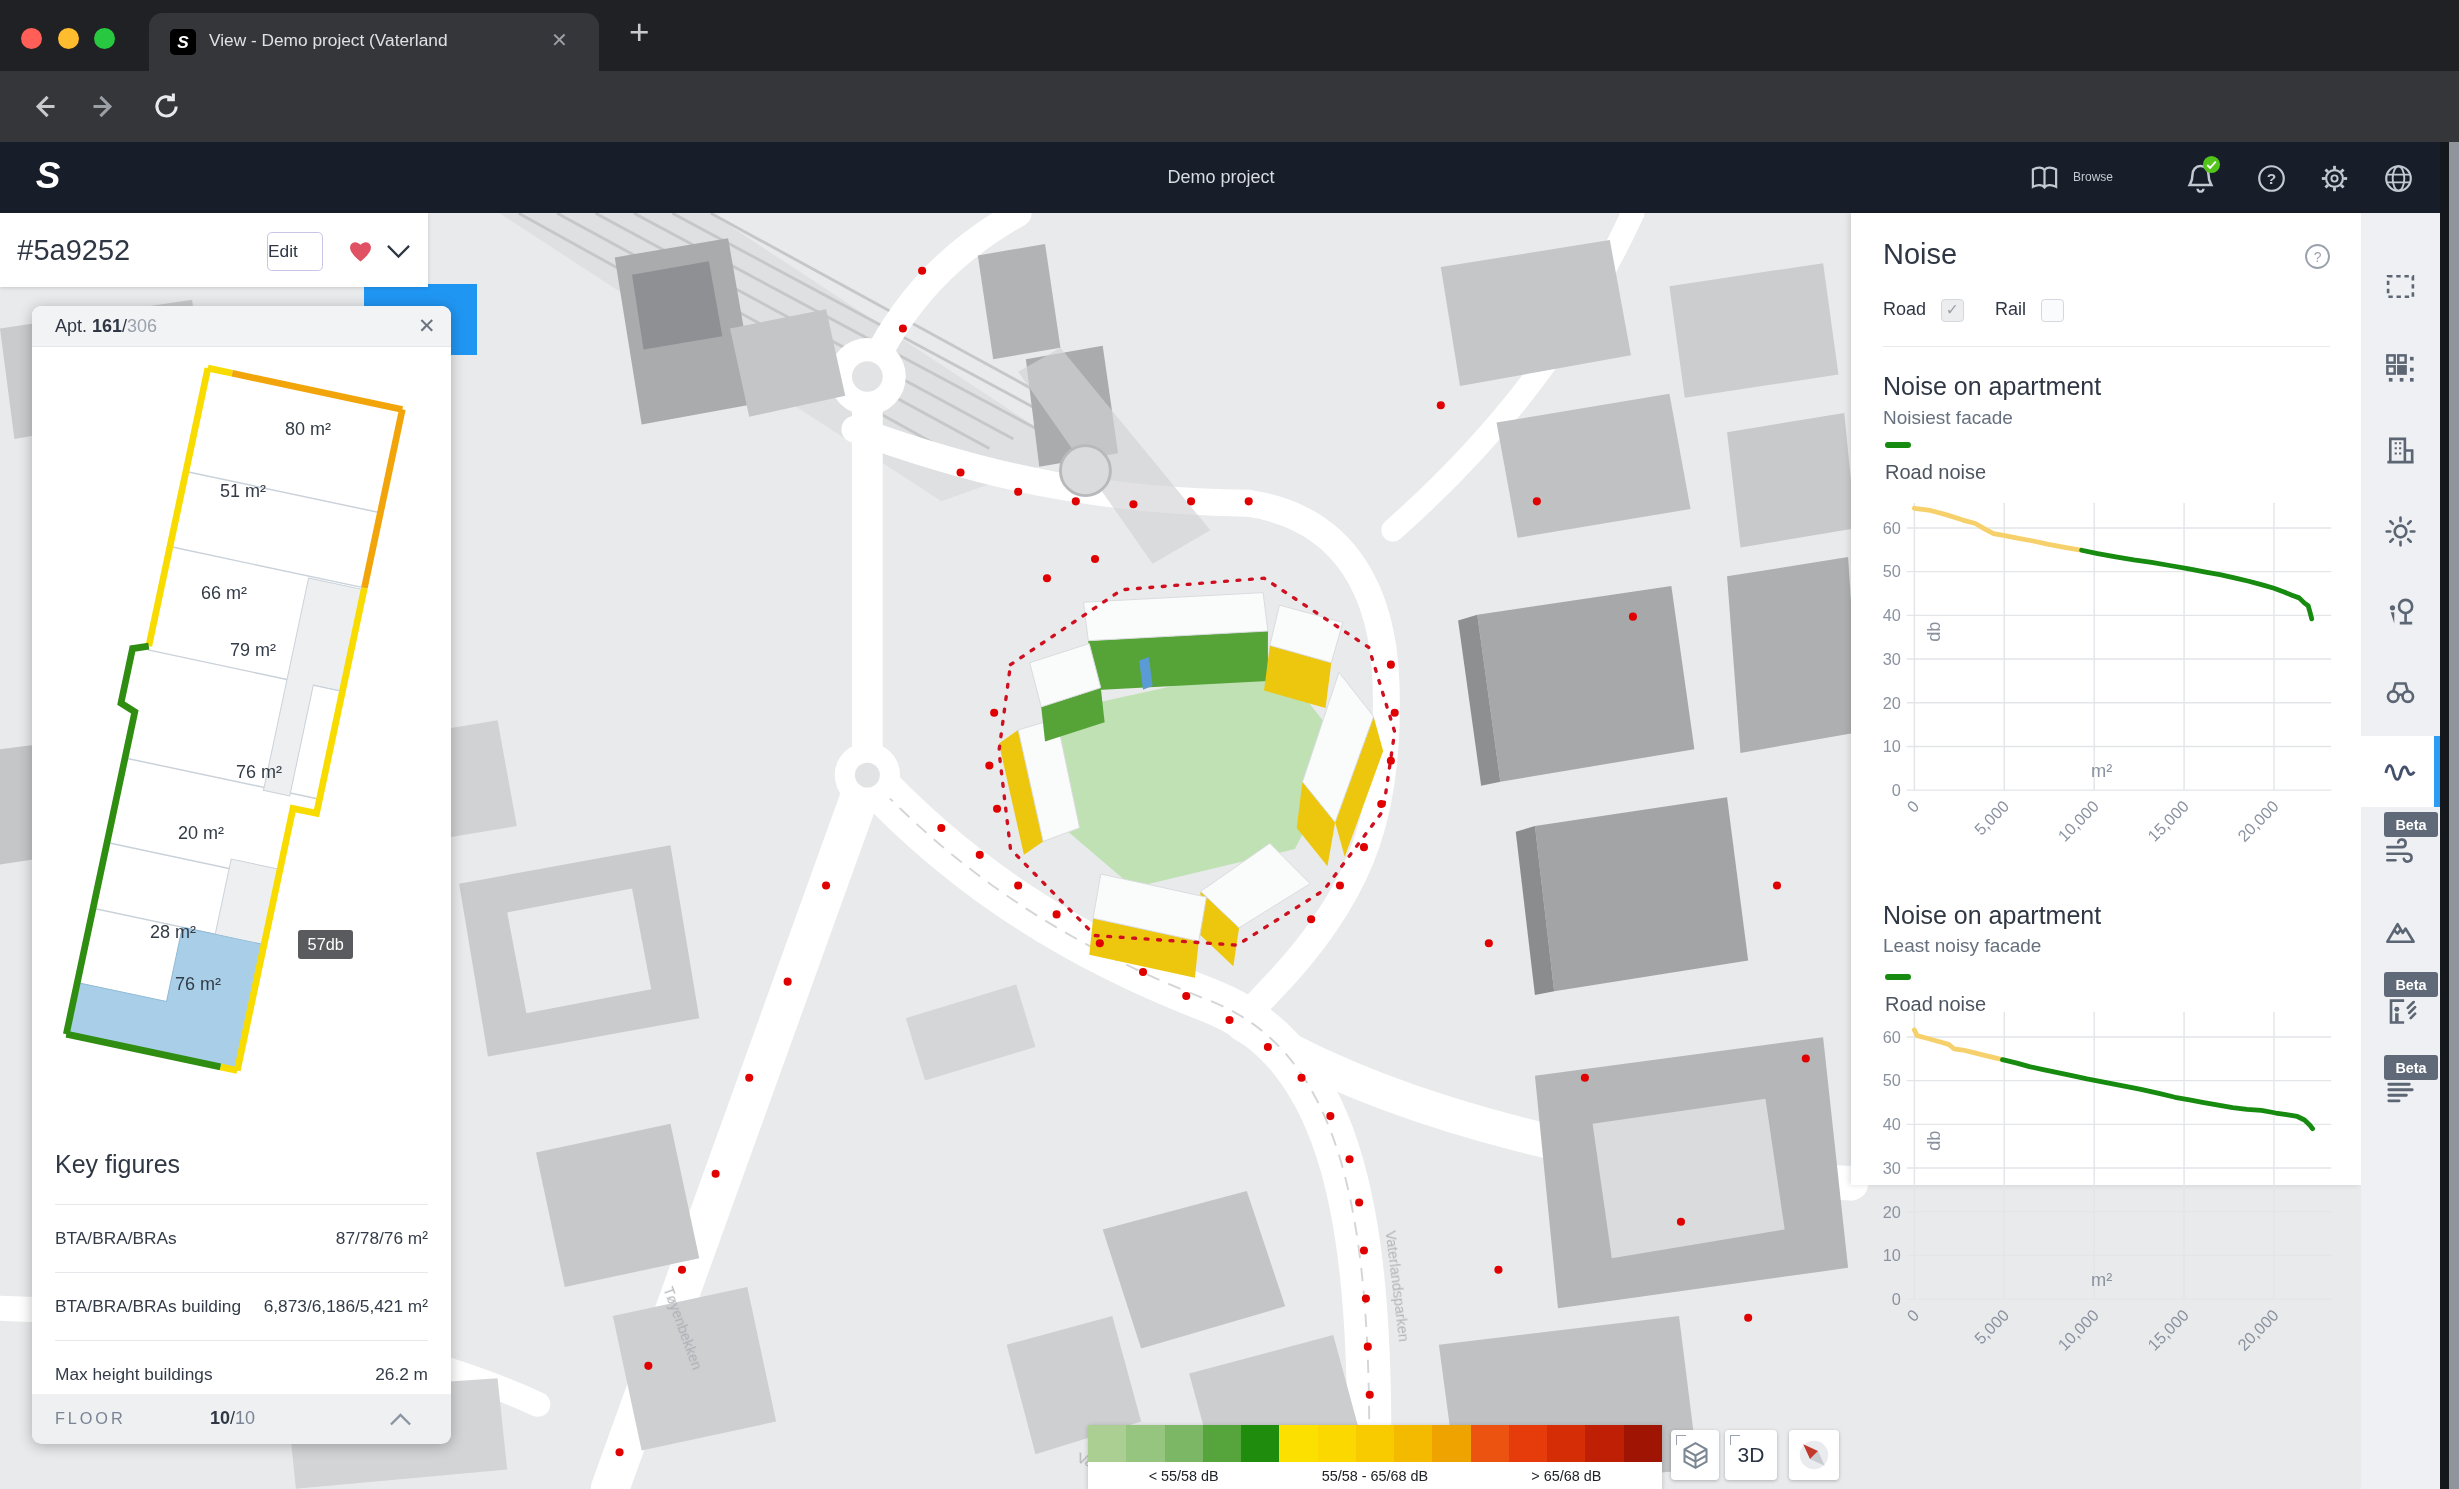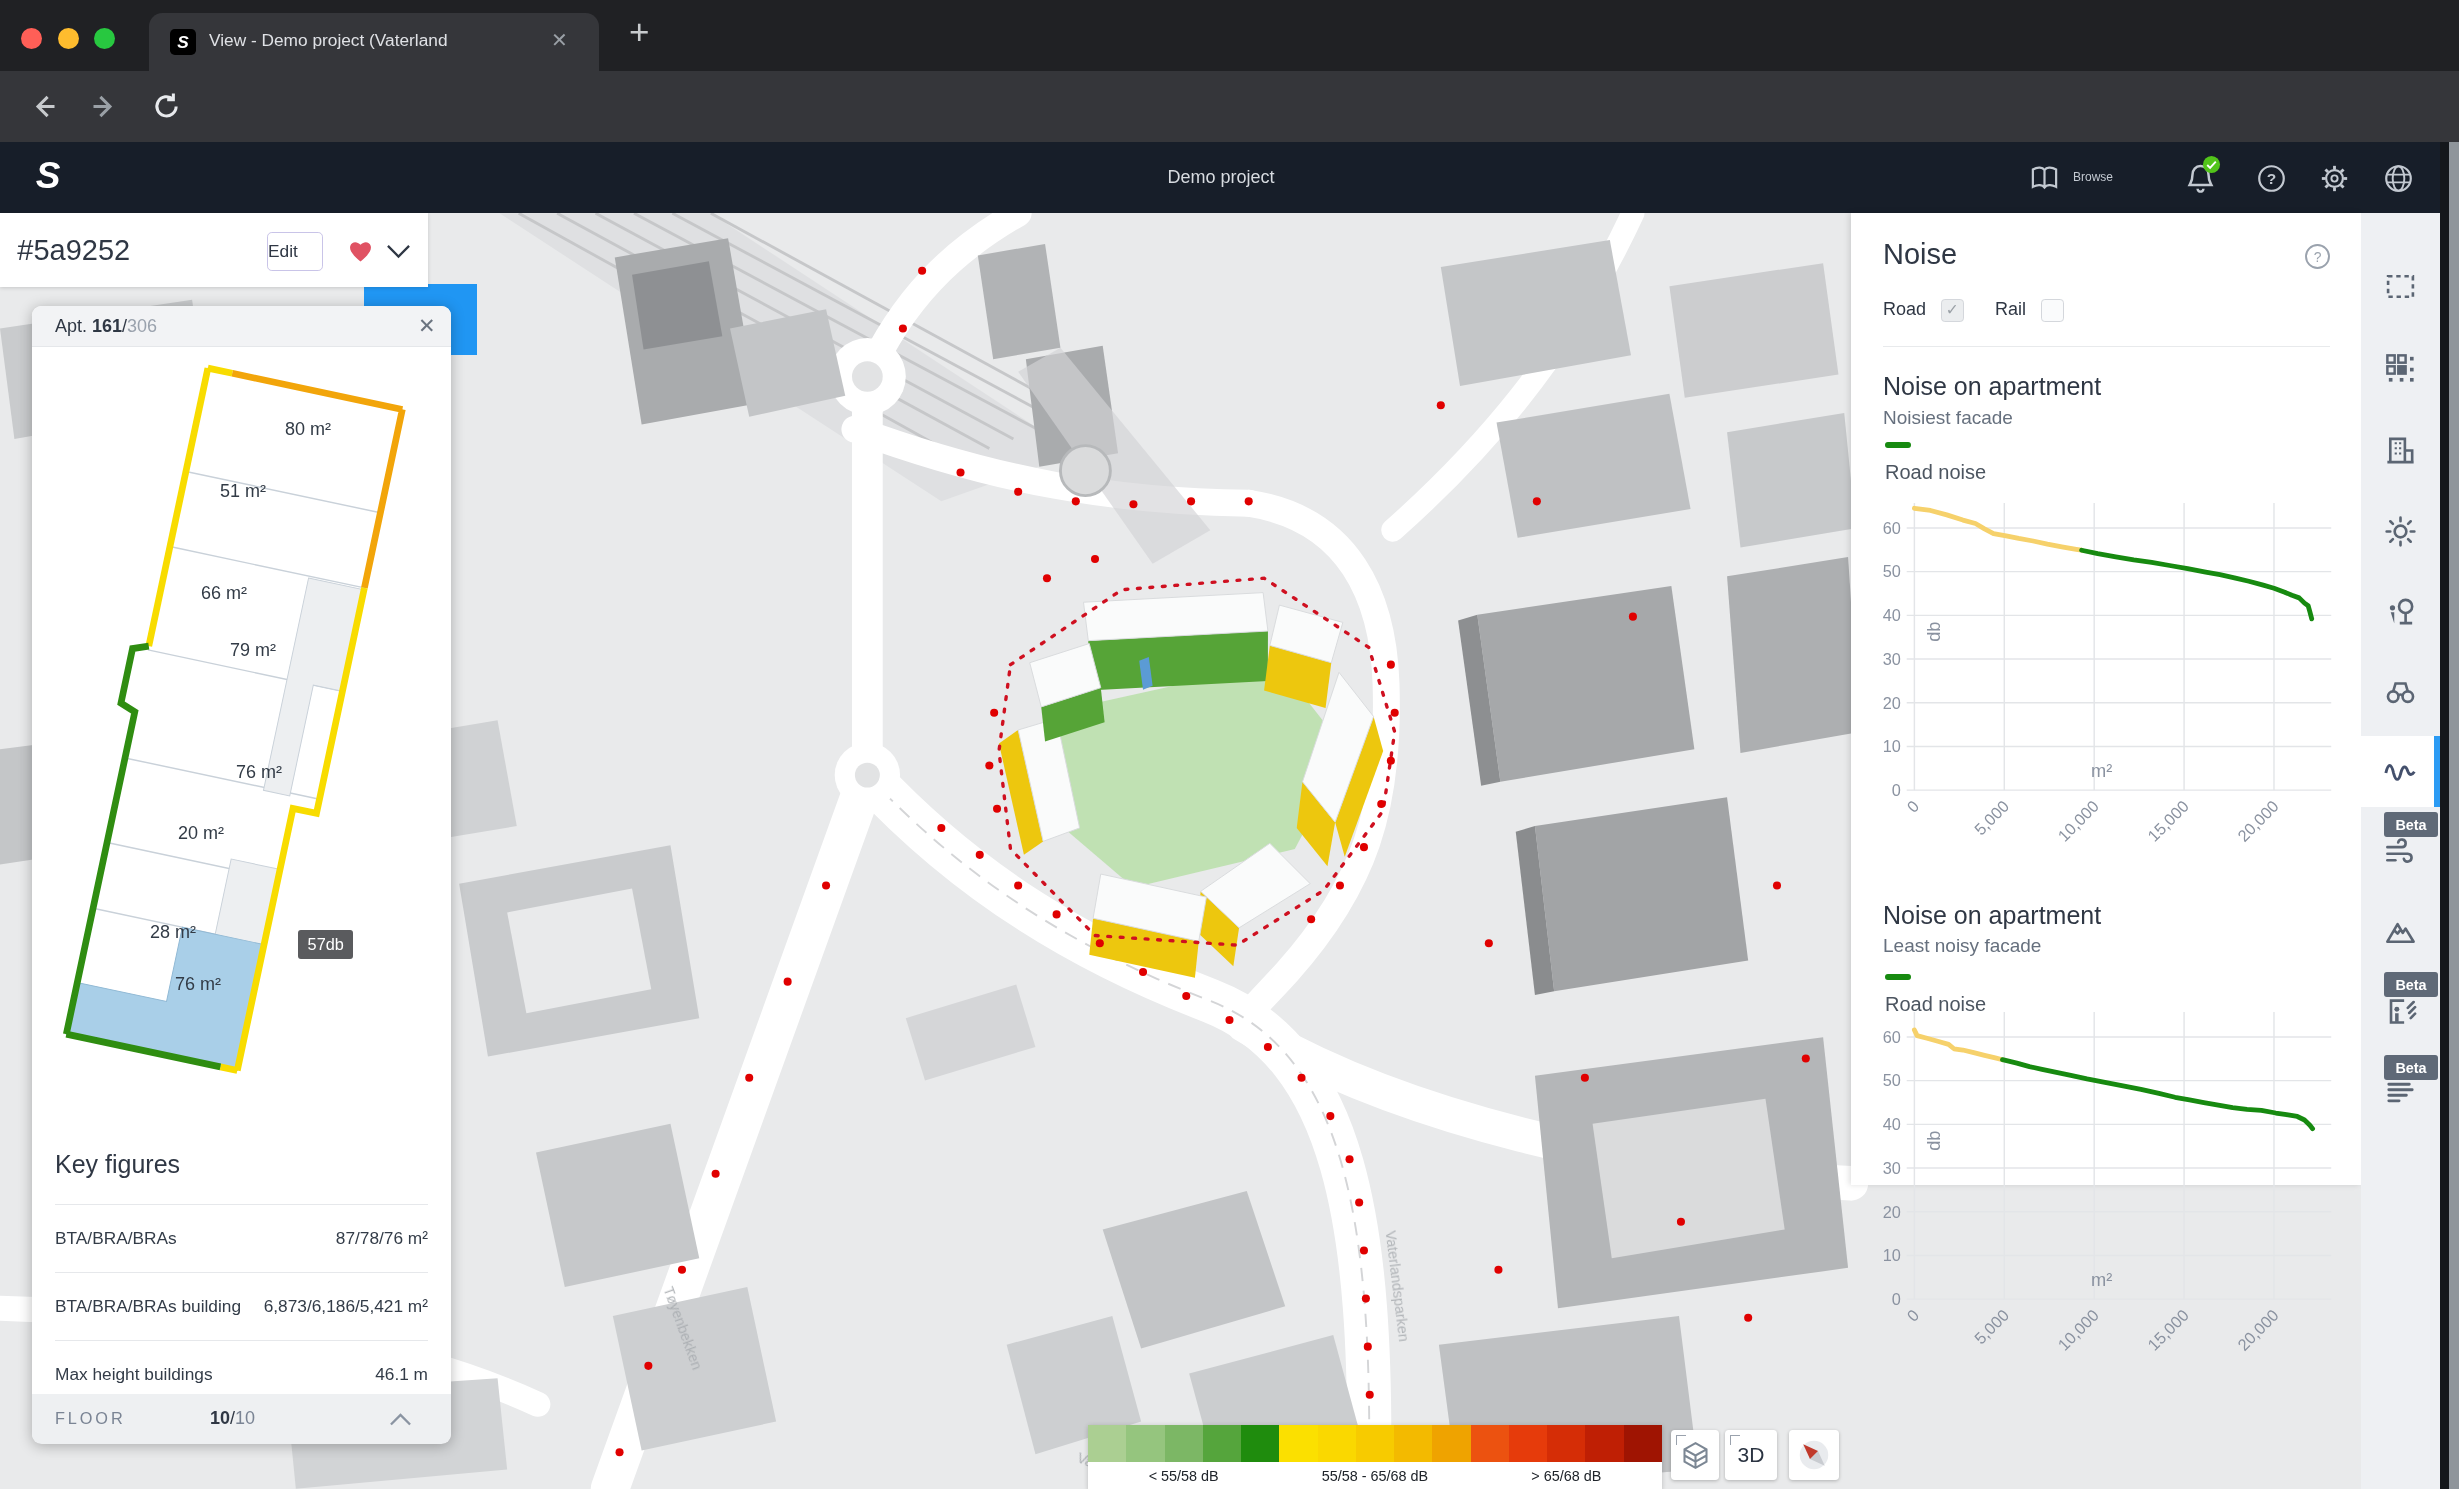--- a/index.html
+++ b/index.html
@@ -394,21 +394,21 @@
     <div class="kf-row">
         <span>BTA/BRA/BRAs</span>
         <span>87/78/76 m²</span>
       </div>
     <div class="kf-row">
         <span>BTA/BRA/BRAs building</span>
         <span>6,873/6,186/5,421 m²</span>
       </div>
     <div class="kf-row">
         <span>Max height buildings</span>
-        <span>46.1 m</span>
+        <span>26.2 m</span>
       </div>
   </div>
 
   <div class="abs" id="floor-row">
     <span class="abs" style="left:23px;top:15.4px;font-size:16.3px;letter-spacing:2.9px;color:#7a8494;">FLOOR</span>
     <span class="abs" style="left:178px;top:14.4px;font-size:18px;color:#2f3744;">
       <b>10</b><span>/</span><span style="color:#7a8494;">10</span>
     </span>
     <svg class="abs" style="left:357px;top:19px;" width="23" height="13.4" viewBox="0 0 24 14">
         <path d="M2 12 L12 2 L22 12" stroke="#8a94a2" stroke-width="2.4" fill="none"></path>

